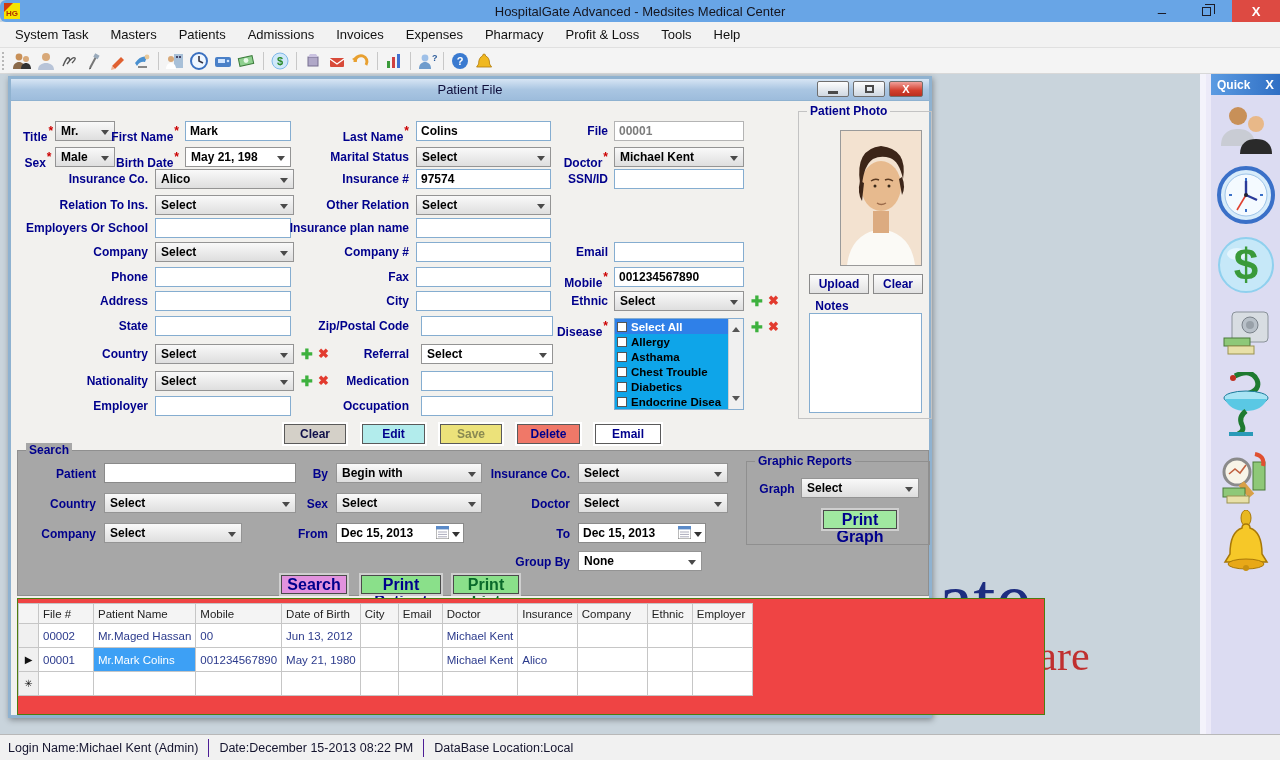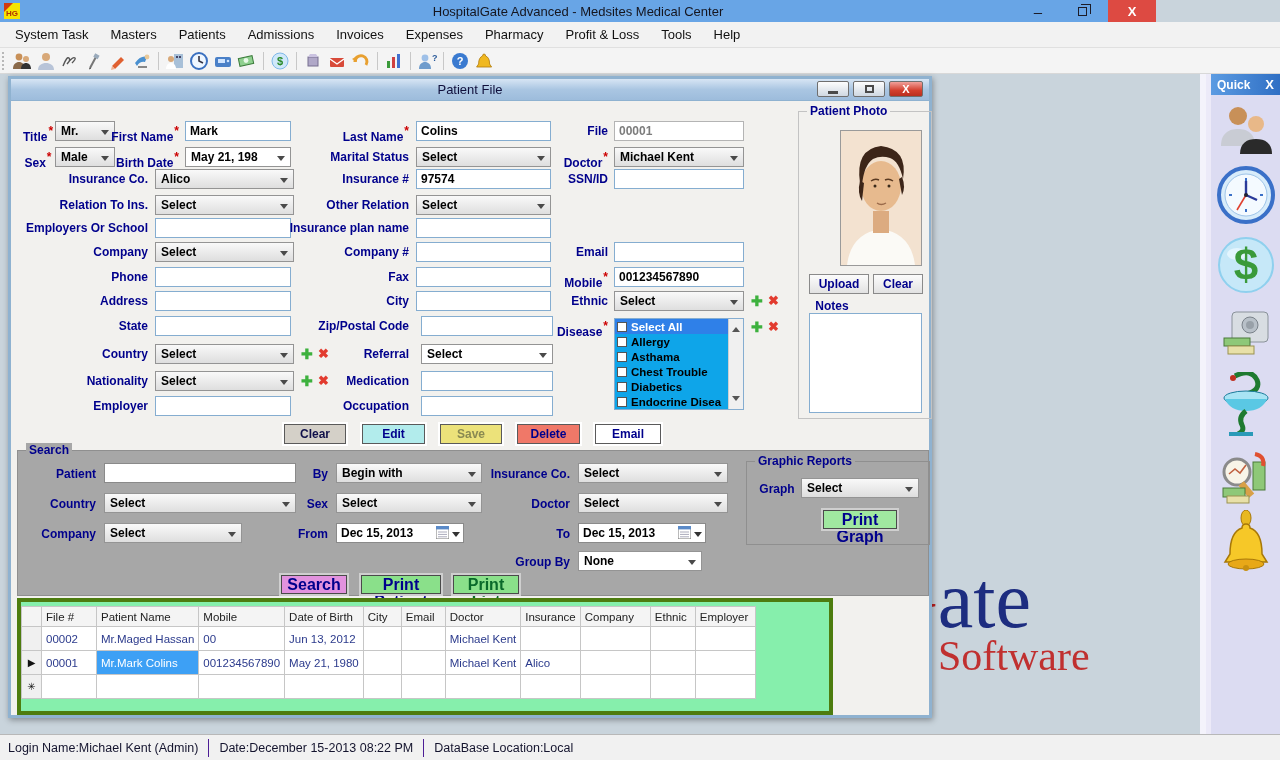--- a/index.html
+++ b/index.html
@@ -1,20 +1,20 @@
 <!DOCTYPE html>
 <html><head>
 <meta charset="utf-8">
 <style>
   * { margin:0; padding:0; box-sizing:border-box; }
   html,body { width:1280px; height:760px; overflow:hidden; font-family:"Liberation Sans", sans-serif; }
   #stage { position:relative; width:1280px; height:760px; background:#c9d4dc; }
 
   
-  #titlebar { position:absolute; left:0; top:0; width:1156px; height:22px; background:#68a5e6; display:flex; align-items:center; }
+  #titlebar { position:absolute; left:0; top:0; width:1280px; height:22px; background:#68a5e6; display:flex; align-items:center;border-radius:6px; }
   #hg-logo { position:absolute; left:4px; top:3px; width:16px; height:16px; background:#f6e400; overflow:hidden; }
   #hg-logo .corner { position:absolute; left:0; top:0; width:0; height:0; border-top:9px solid #d03a10; border-right:9px solid transparent; }
   #hg-logo .hg { position:absolute; left:2px; top:6px; font-size:8px; font-weight:bold; color:#b03000; letter-spacing:0; }
   #title-text { width:100%; text-align:center; font-size:13px; color:#15151e; }
   .win-btn { position:absolute; top:0; height:22px; display:flex; align-items:center; justify-content:center; color:#1c1c28; }
   #btn-min { right:96px; width:44px; font-size:15px; }
   #btn-restore { right:52px; width:44px; }
   #btn-restore .sq { width:9px; height:9px; border:1px solid #1c1c28; background:transparent; position:relative; }
   #btn-restore .sq:before { content:""; position:absolute; left:2px; top:-4px; width:9px; height:9px; border:1px solid #1c1c28; border-left:none; border-bottom:none; }
   #btn-close-main { right:0; width:48px; background:#dd4a42; color:#fff; font-size:13px; font-weight:bold; }
@@ -78,21 +78,21 @@
 
   
   #search-panel { position:absolute; left:6px; top:349px; width:912px; height:146px; background:#a7a7a7; border:1px solid #8f8f8f; }
   #search-panel .legend { position:absolute; top:-8px; left:8px; padding:0 3px; font-size:12px; font-weight:bold; color:#00008c; background:#a7a7a7; }
   .datebox { position:absolute; height:20px; background:#fff; border:1px solid #8a8a8a; font-size:12px; font-weight:bold; color:#000; padding:2px 4px 16px; }
   .datebox .cal { position:absolute; right:14px; top:2px; width:13px; height:13px; }
   .datebox:after { content:""; position:absolute; right:3px; top:8px; border:4px solid transparent; border-top:5px solid #333; }
   .search-btn { position:absolute; height:19px; border:1px solid #4a4a4a; outline:2px solid #cfcfcf; font-size:16px; font-weight:bold; color:#00008c; text-align:center; line-height:17px; }
 
   
-  #grid-block { position:absolute; left:6px; top:497px; width:816px; height:117px; background:#86efac; border:4px solid #4d7c0f; }
+  #grid-block { position:absolute; left:6px; top:497px; width:1028px; height:117px; background:#ef4444; border:1px solid #4d7c0f; }
   #grid { position:absolute; left:0; top:4px; border-collapse:collapse; background:#fff; }
   #grid th { background:#f4f4f4; border:1px solid #c6c6c6; font-size:11.5px; font-weight:normal; color:#222; text-align:left; padding:2px 4px; height:20px; }
   #grid td { border:1px solid #c6c6c6; font-size:11.5px; color:#2b3a8c; padding:2px 4px; height:24px; white-space:nowrap; overflow:hidden; }
   #grid td.rowsel { background:#f0f0f0; color:#111; text-align:center; font-size:10px; padding:2px 1px; }
   #grid td.cellsel { background:#3da0f5; color:#fff; }
 
   
   #quick { position:absolute; left:1206px; top:74px; width:74px; height:660px; background:#dcdcf2; border-left:5px solid #eceaf8; box-shadow:-6px 0 0 #f4f3fb; z-index:8; }
   #quick-header { position:absolute; left:0; top:0; width:100%; height:21px; background:linear-gradient(90deg,#5b9be2,#2f6fc4); color:#fff; font-weight:bold; font-size:12px; display:flex; align-items:center; padding:0 6px; justify-content:space-between; }
   #quick-close { color:#fff; font-weight:bold; font-size:13px; }

